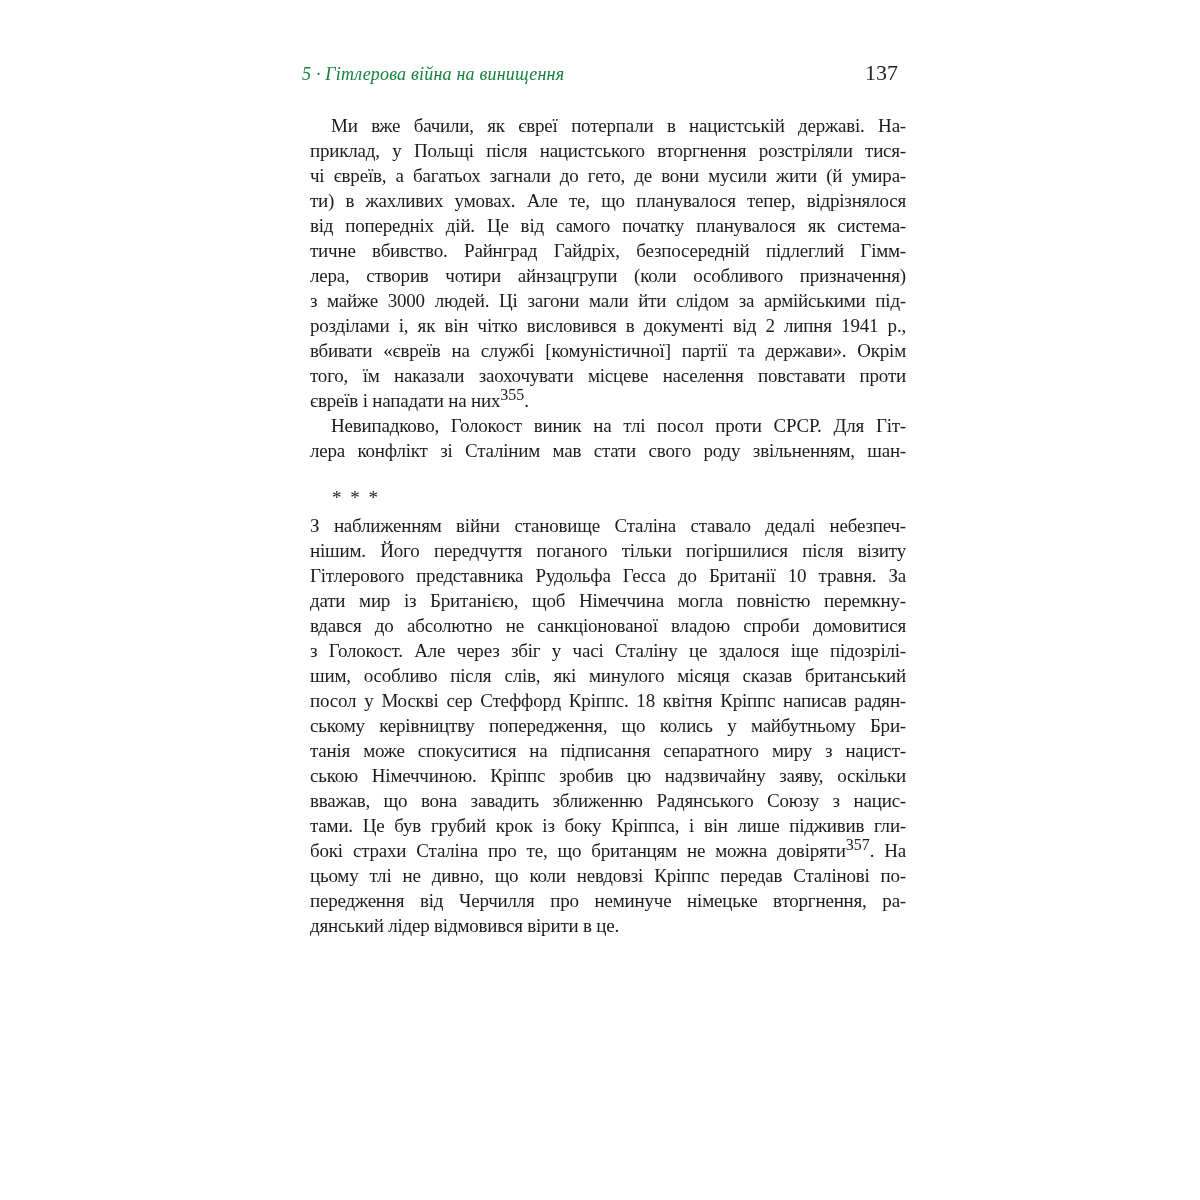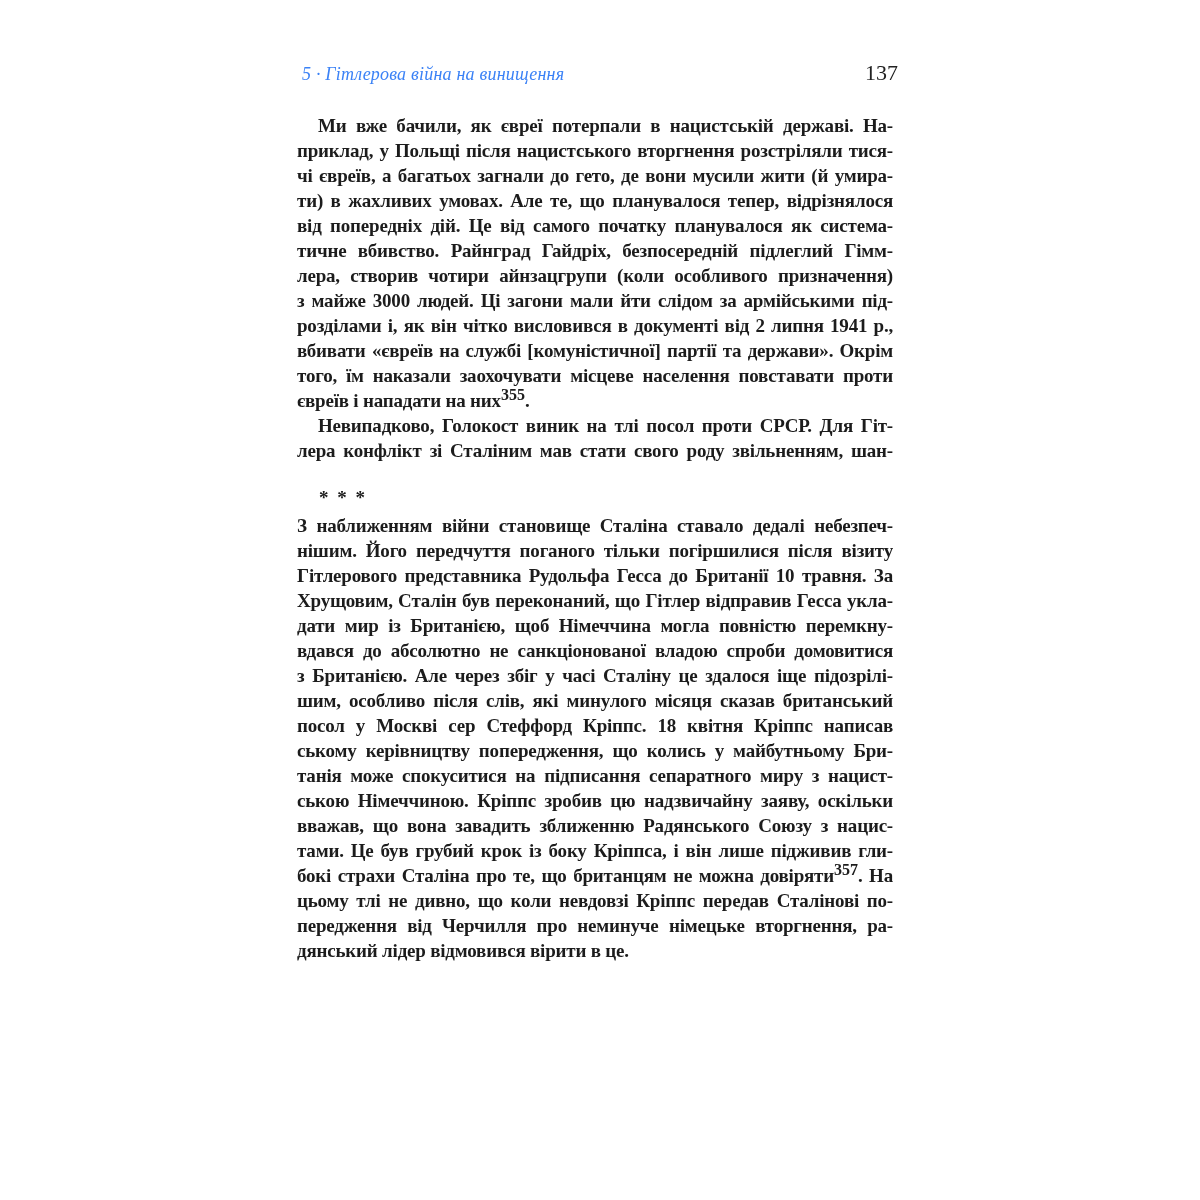--- a/index.html
+++ b/index.html
@@ -18,36 +18,35 @@
     top: 60px;
     width: 596px;
     display: flex;
     justify-content: space-between;
     align-items: baseline;
   }
   .chapter-title {
     font-style: italic;
     font-size: 18px;
     letter-spacing: 0.2px;
-    color: #3b82f6;
+    color: #15803d;
   }
   .page-number {
     font-style: normal;
     font-size: 22px;
     color: #222222;
   }
   .page-body {
     position: absolute;
-    left: 297px;
+    left: 310px;
     top: 113px;
     width: 596px;
     font-size: 19px;
     line-height: 25px;
     letter-spacing: -0.2px;
-    font-weight: bold;
   }
   .paragraph { margin: 0; }
   .line {
     height: 25px;
     text-align: left;
     white-space: normal;
     overflow: hidden;
   }
   .line.just {
     text-align: justify;
@@ -93,24 +92,23 @@
       </div>
       <div class="paragraph">
         <div class="line just indent">Невипадково, Голокост виник на тлі посол проти СРСР. Для Гіт-</div>
         <div class="line just">лера конфлікт зі Сталіним мав стати свого роду звільненням, шан-</div>
       </div>
       <div class="separator">* * *</div>
       <div class="paragraph">
         <div class="line just">З наближенням війни становище Сталіна ставало дедалі небезпеч-</div>
         <div class="line just">нішим. Його передчуття поганого тільки погіршилися після візиту</div>
         <div class="line just">Гітлерового представника Рудольфа Гесса до Британії 10 травня. За</div>
-        <div class="line just">Хрущовим, Сталін був переконаний, що Гітлер відправив Гесса укла-</div>
         <div class="line just">дати мир із Британією, щоб Німеччина могла повністю перемкну-</div>
         <div class="line just">вдався до абсолютно не санкціонованої владою спроби домовитися</div>
-        <div class="line just">з Британією. Але через збіг у часі Сталіну це здалося іще підозрілі-</div>
+        <div class="line just">з Голокост. Але через збіг у часі Сталіну це здалося іще підозрілі-</div>
         <div class="line just">шим, особливо після слів, які минулого місяця сказав британський</div>
         <div class="line just">посол у Москві сер Стеффорд Кріппс. 18 квітня Кріппс написав радян-</div>
         <div class="line just">ському керівництву попередження, що колись у майбутньому Бри-</div>
         <div class="line just">танія може спокуситися на підписання сепаратного миру з нацист-</div>
         <div class="line just">ською Німеччиною. Кріппс зробив цю надзвичайну заяву, оскільки</div>
         <div class="line just">вважав, що вона завадить зближенню Радянського Союзу з нацис-</div>
         <div class="line just">тами. Це був грубий крок із боку Кріппса, і він лише підживив гли-</div>
         <div class="line just">бокі страхи Сталіна про те, що британцям не можна довіряти<sup>357</sup>. На</div>
         <div class="line just">цьому тлі не дивно, що коли невдовзі Кріппс передав Сталінові по-</div>
         <div class="line just">передження від Черчилля про неминуче німецьке вторгнення, ра-</div>

